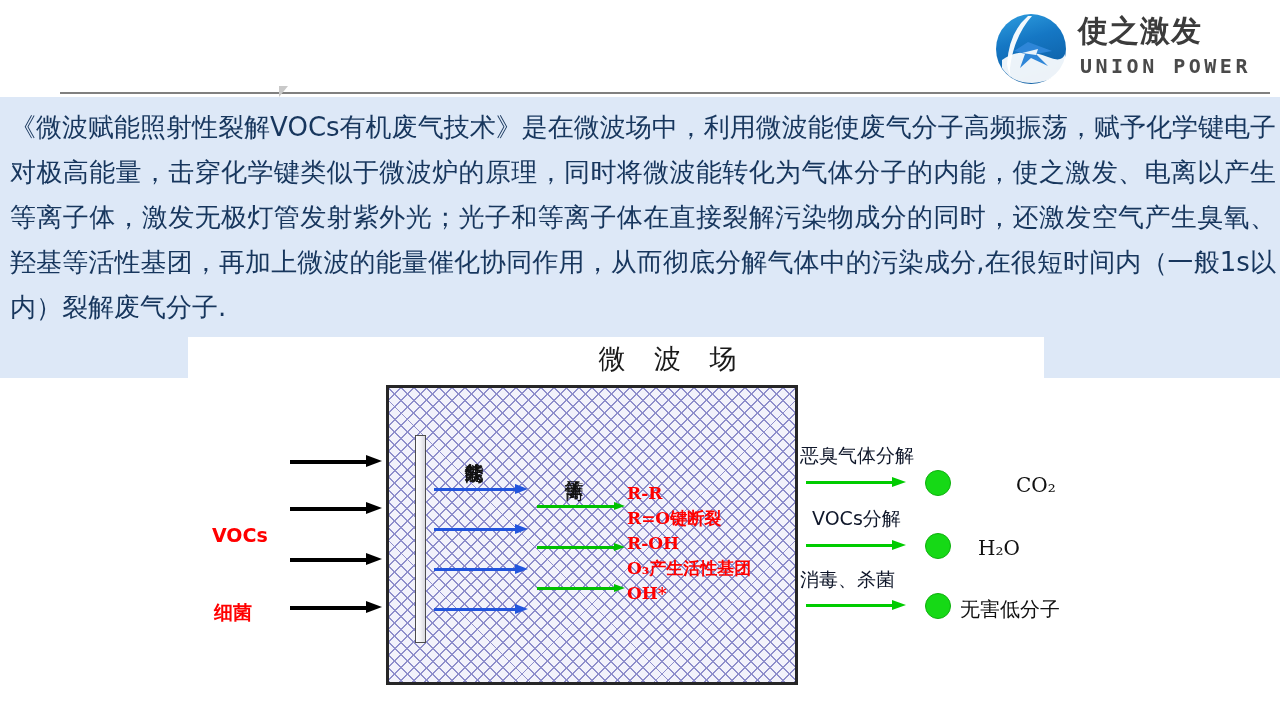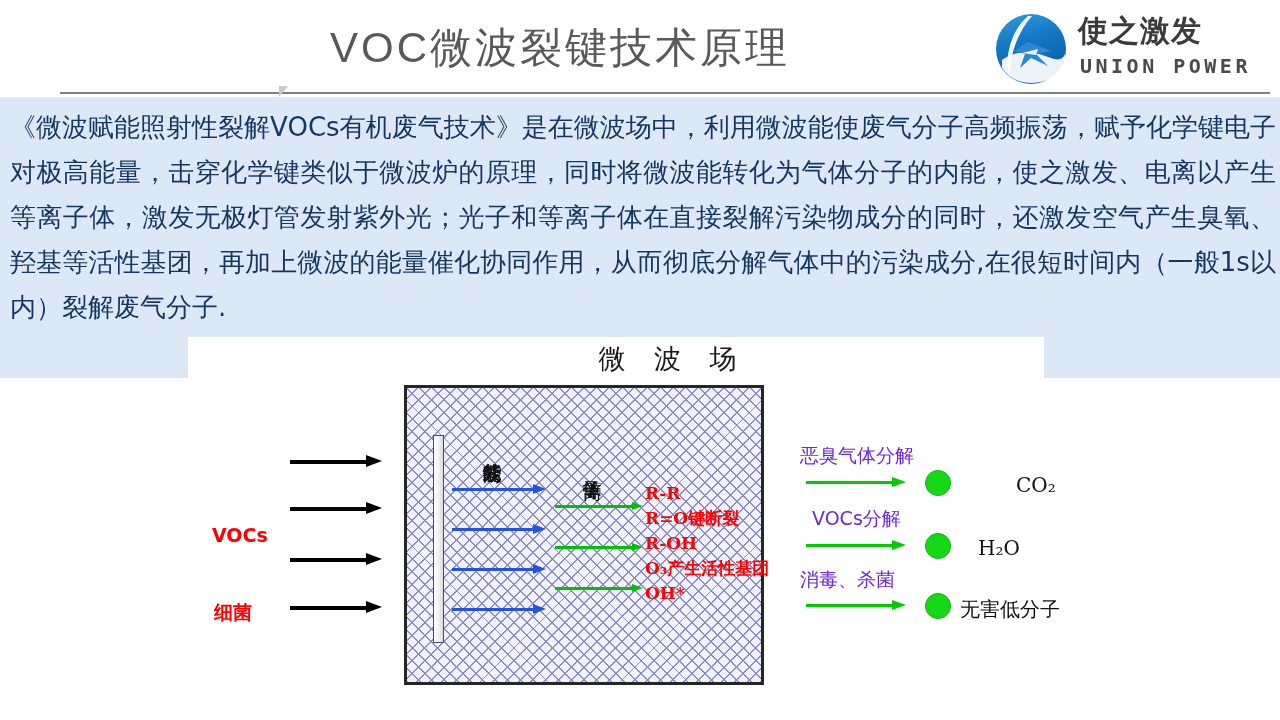--- a/index.html
+++ b/index.html
@@ -69,21 +69,21 @@
     font-size:27px; color:#1a1a1a; letter-spacing:10px;
     font-family:"DejaVu Serif","Liberation Serif",serif;
     white-space:nowrap;
   }
 
   
   #diagram { position:absolute; left:0; top:378px; width:1280px; height:342px; background:#ffffff; }
 
   
   #chamber {
-    position:absolute; left:404px; top:7px; width:360px; height:300px;
+    position:absolute; left:386px; top:7px; width:412px; height:300px;
     border:3px solid #262626;
     background-color:#f2f2fb;
     background-image:
       repeating-linear-gradient(45deg,  #8e8ecb 0 1.4px, transparent 1.4px 9px),
       repeating-linear-gradient(-45deg, #8e8ecb 0 1.4px, transparent 1.4px 9px);
   }
 
   
   #uv-lamp {
     position:absolute; left:26px; top:47px; width:11px; height:208px;
@@ -139,21 +139,21 @@
   .black-arrow .shaft { position:absolute; left:0; top:4.5px; height:4px; background:#000000; }
   .black-arrow .head {
     position:absolute; top:0; width:0; height:0;
     border-left:16px solid #000000;
     border-top:6.5px solid transparent;
     border-bottom:6.5px solid transparent;
   }
 
   
   .out-label {
-    position:absolute; font-size:19px; color:#6d28d9;
+    position:absolute; font-size:19px; color:#0f172a;
     font-family:"DejaVu Sans","Liberation Sans",sans-serif;
     white-space:nowrap;
   }
   .out-arrow { position:absolute; height:11px; }
   .out-arrow .shaft { position:absolute; left:0; top:4px; height:3px; background:#00cc00; }
   .out-arrow .head {
     position:absolute; top:0; width:0; height:0;
     border-left:14px solid #00cc00;
     border-top:5.5px solid transparent;
     border-bottom:5.5px solid transparent;
@@ -166,21 +166,20 @@
     position:absolute; font-size:20px; color:#111111;
     font-family:"DejaVu Serif","Liberation Serif",serif;
     white-space:nowrap;
   }
 </style>
 </head>
 <body>
 
 <div id="header">
 
-  <div id="page-title">VOC微波裂键技术原理</div>
 
   <div id="title-rule"></div>
   <div id="title-rule-marker"></div>
 
   <div id="logo">
     <div id="logo-mark">
       <svg width="78" height="78" viewBox="0 0 78 78">
         <defs>
           <linearGradient id="gsphere" x1="0" y1="0" x2="0.3" y2="1">
             <stop offset="0%" stop-color="#2f9fe0"></stop>

